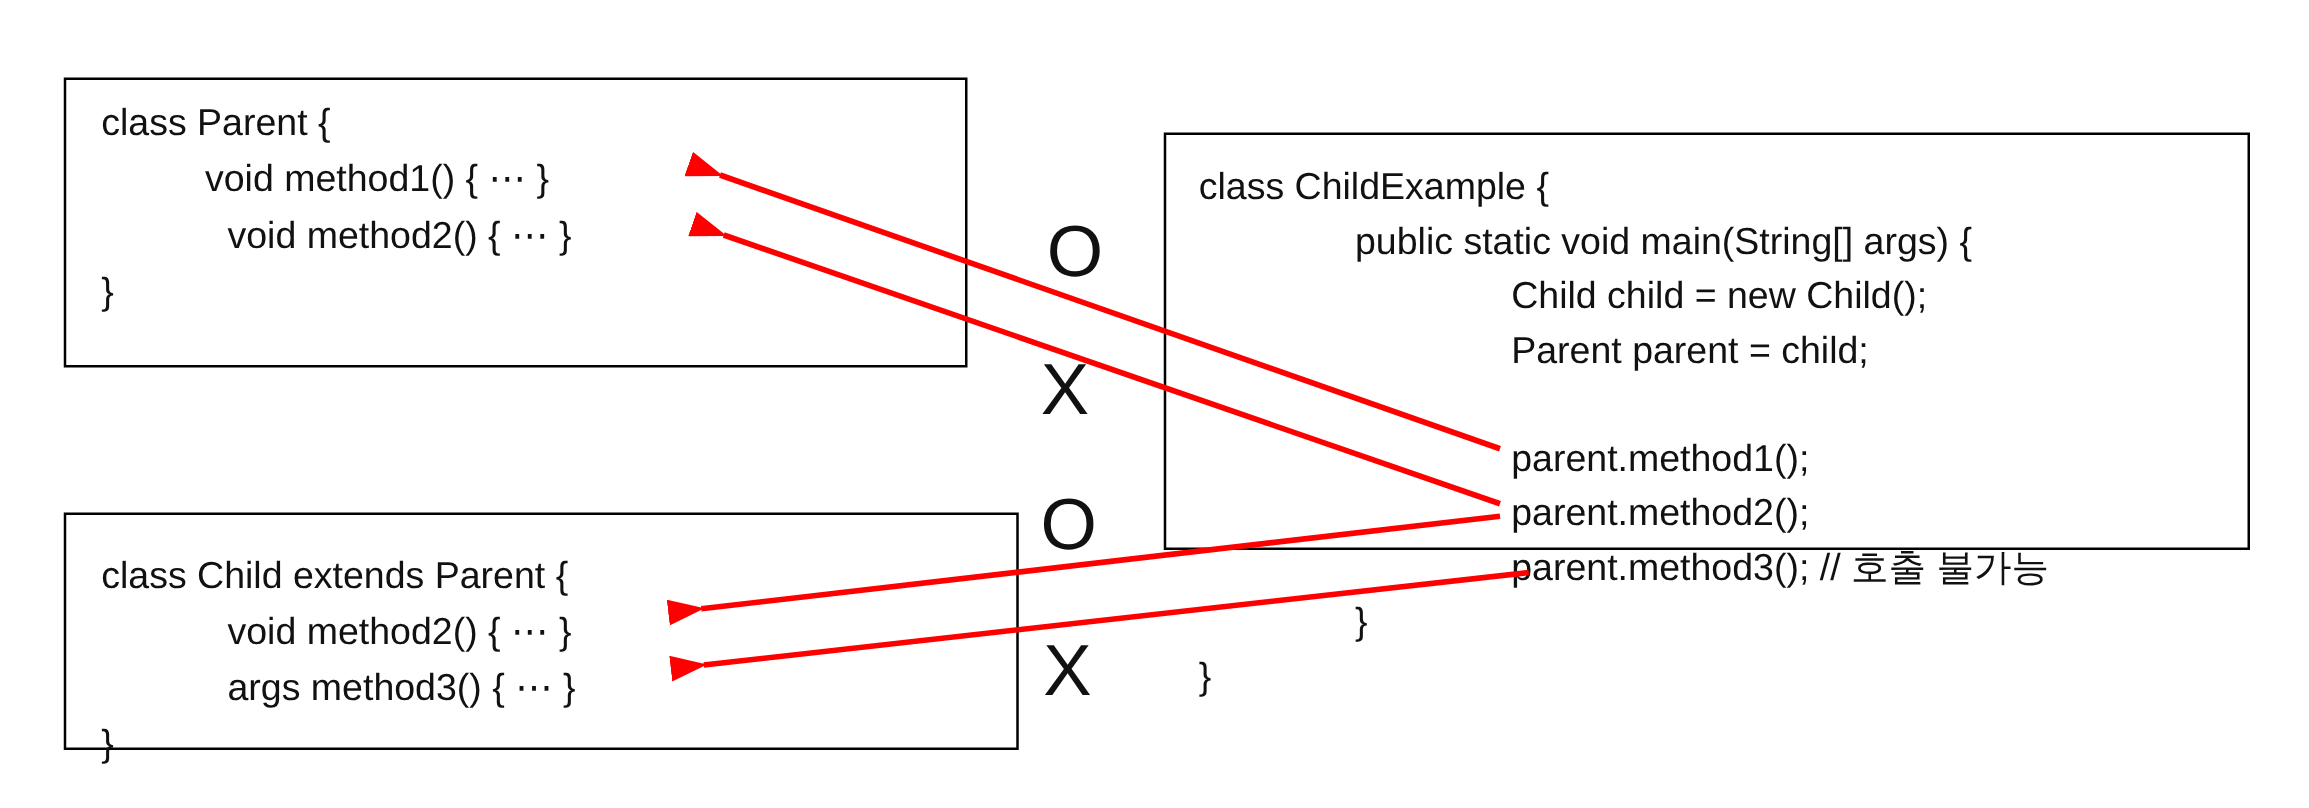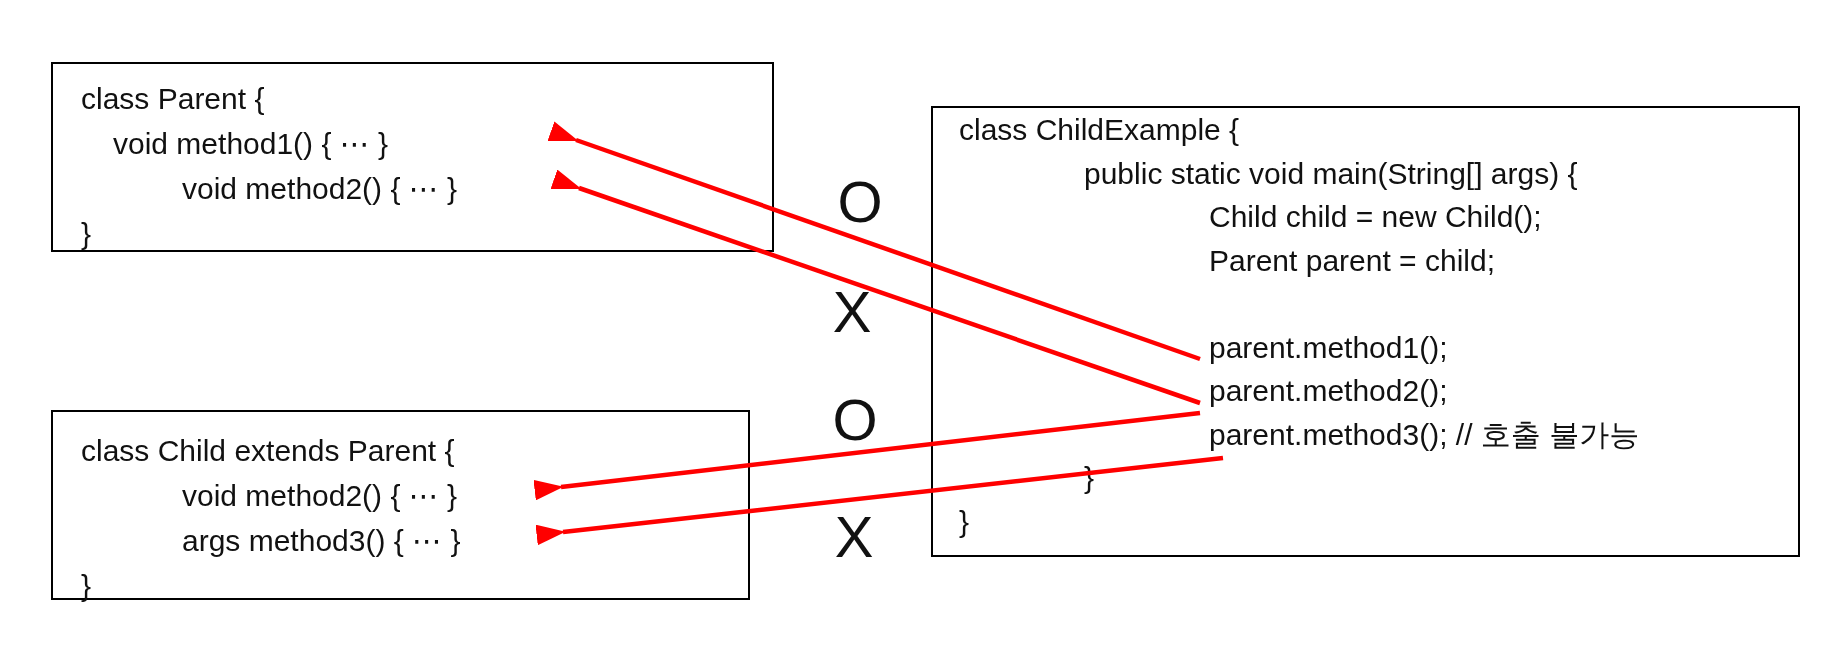--- a/index.html
+++ b/index.html
@@ -29,30 +29,30 @@
   .code-box {
     position: absolute;
     box-sizing: border-box;
     border: 2.4px solid var(--border, #000000);
     background: #ffffff;
     z-index: 1;
     font-size: 30px;
     white-space: pre;
   }
   #box-parent {
-    left: 51px; top: 62px; width: 723px; height: 190px;
+    left: 51px; top: 62px; width: 723px; height: 232px;
     padding-top: 12px;
   }
   #box-child {
-    left: 51px; top: 410px; width: 699px; height: 190px;
-    padding-top: 16px;
+    left: 51px; top: 410px; width: 764px; height: 190px;
+    padding-top: 26px;
   }
   #box-example {
-    left: 931px; top: 106px; width: 869px; height: 451px;
-    padding-top: 0;
+    left: 931px; top: 106px; width: 869px; height: 334px;
+    padding-top: 20px;
   }
   #box-parent .code-line, #box-child .code-line {
     height: 45px;
     line-height: 45px;
   }
   #box-example .code-line {
     height: 43.5px;
     line-height: 43.5px;
   }
   .ox-label {
@@ -68,21 +68,21 @@
     left: 0; top: 0; width: 100%; height: 100%;
     pointer-events: none;
     z-index: 4;
   }
 </style>
 </head>
 <body>
 
 <div id="canvas" style="--bg: #ffffff; --border: #000000; --text: #111111;">
 
-  <div class="code-box" id="box-parent"><div class="code-line" style="padding-left: 28px;">class Parent {</div><div class="code-line" style="padding-left: 60px;">void method1() { ⋯ }</div><div class="code-line" style="padding-left: 129px;">void method2() { ⋯ }</div><div class="code-line" style="padding-left: 28px;">}</div></div>
+  <div class="code-box" id="box-parent"><div class="code-line" style="padding-left: 28px;">class Parent {</div><div class="code-line" style="padding-left: 111px;">void method1() { ⋯ }</div><div class="code-line" style="padding-left: 129px;">void method2() { ⋯ }</div><div class="code-line" style="padding-left: 28px;">}</div></div>
 
   <div class="code-box" id="box-child"><div class="code-line" style="padding-left: 28px;">class Child extends Parent {</div><div class="code-line" style="padding-left: 129px;">void method2() { ⋯ }</div><div class="code-line" style="padding-left: 129px;">args method3() { ⋯ }</div><div class="code-line" style="padding-left: 28px;">}</div></div>
 
   <div class="code-box" id="box-example"><div class="code-line" style="padding-left: 26px;">class ChildExample {</div><div class="code-line" style="padding-left: 151px;">public static void main(String[] args) {</div><div class="code-line" style="padding-left: 276px;">Child child = new Child();</div><div class="code-line" style="padding-left: 276px;">Parent parent = child;</div><div class="code-line" style="padding-left: 26px;">&nbsp;</div><div class="code-line" style="padding-left: 276px;">parent.method1();</div><div class="code-line" style="padding-left: 276px;">parent.method2();</div><div class="code-line" style="padding-left: 276px;">parent.method3(); // 호출 불가능</div><div class="code-line" style="padding-left: 151px;">}</div><div class="code-line" style="padding-left: 26px;">}</div></div>
 
   <svg id="arrow-svg" viewBox="0 0 1847 646" xmlns="http://www.w3.org/2000/svg">
     <defs>
       <marker id="ah" markerWidth="6.5" markerHeight="4.6" refX="0.6" refY="2.3" orient="auto" markerUnits="strokeWidth">
         <path id="ah-path" d="M6.5,0 L0,2.3 L6.5,4.6 Z" fill="#ff0000"></path>
       </marker>

